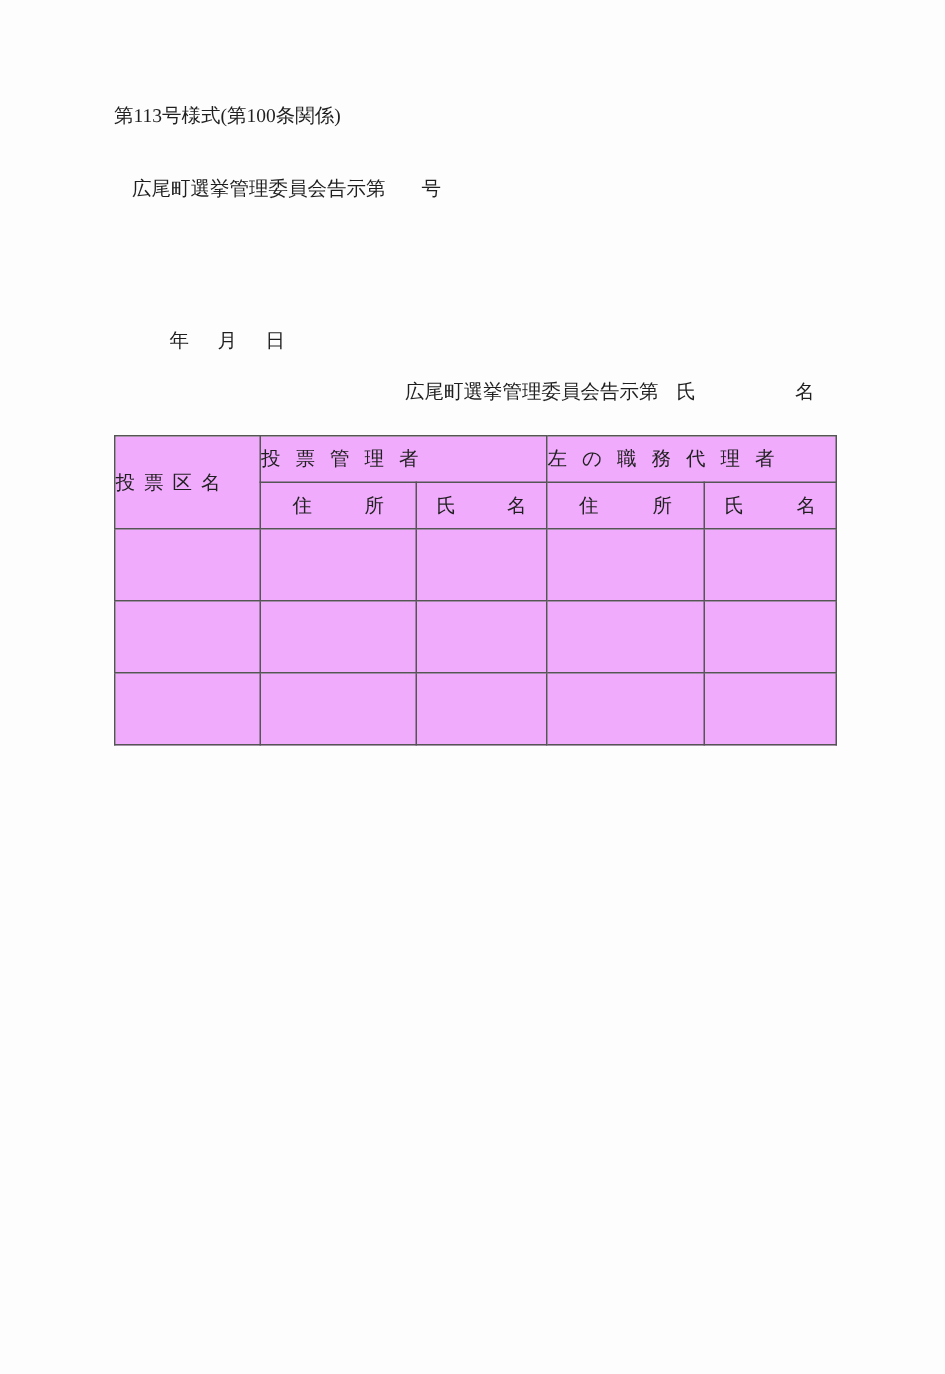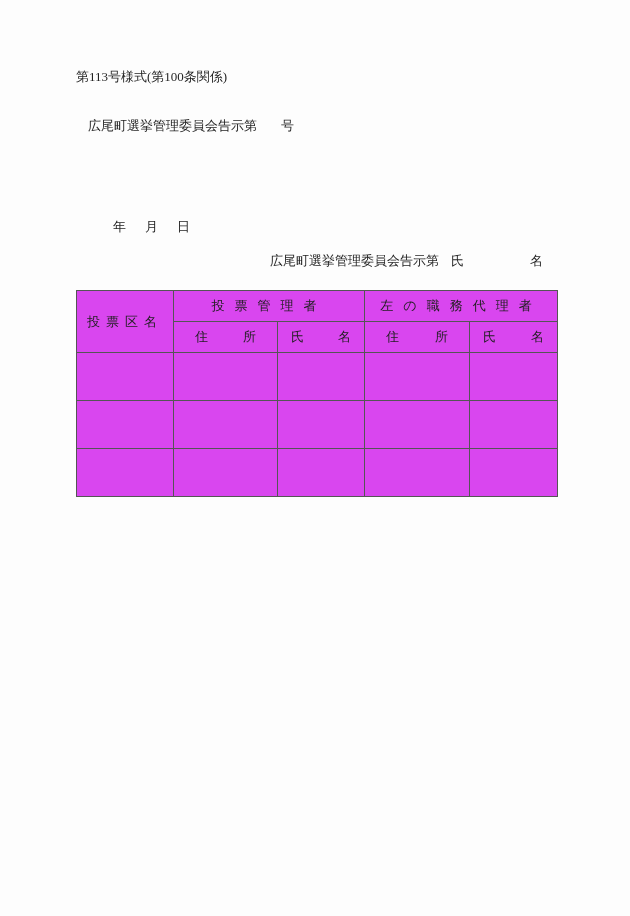--- a/index.html
+++ b/index.html
@@ -37,22 +37,22 @@
     border-collapse: collapse;
     table-layout: fixed;
     font-size: 13px;
     color: #1f1f1f;
   }
   #appointment-table th,
   #appointment-table td {
     border: 1px solid #555;
     font-weight: normal;
     vertical-align: middle;
-    text-align: center;
-    background: #d946ef;
+    text-align: left;
+    background: #f0abfc;
   }
   .hrow1 th, .hrow2 th { height: 31px; }
   .drow td { height: 48px; }
   .district-head { letter-spacing: 6px; margin-top: 48px; }
   .group-head { letter-spacing: 10px; }
   .jpair {
     display: flex;
     justify-content: space-between;
     align-items: center;
     width: 100%;

